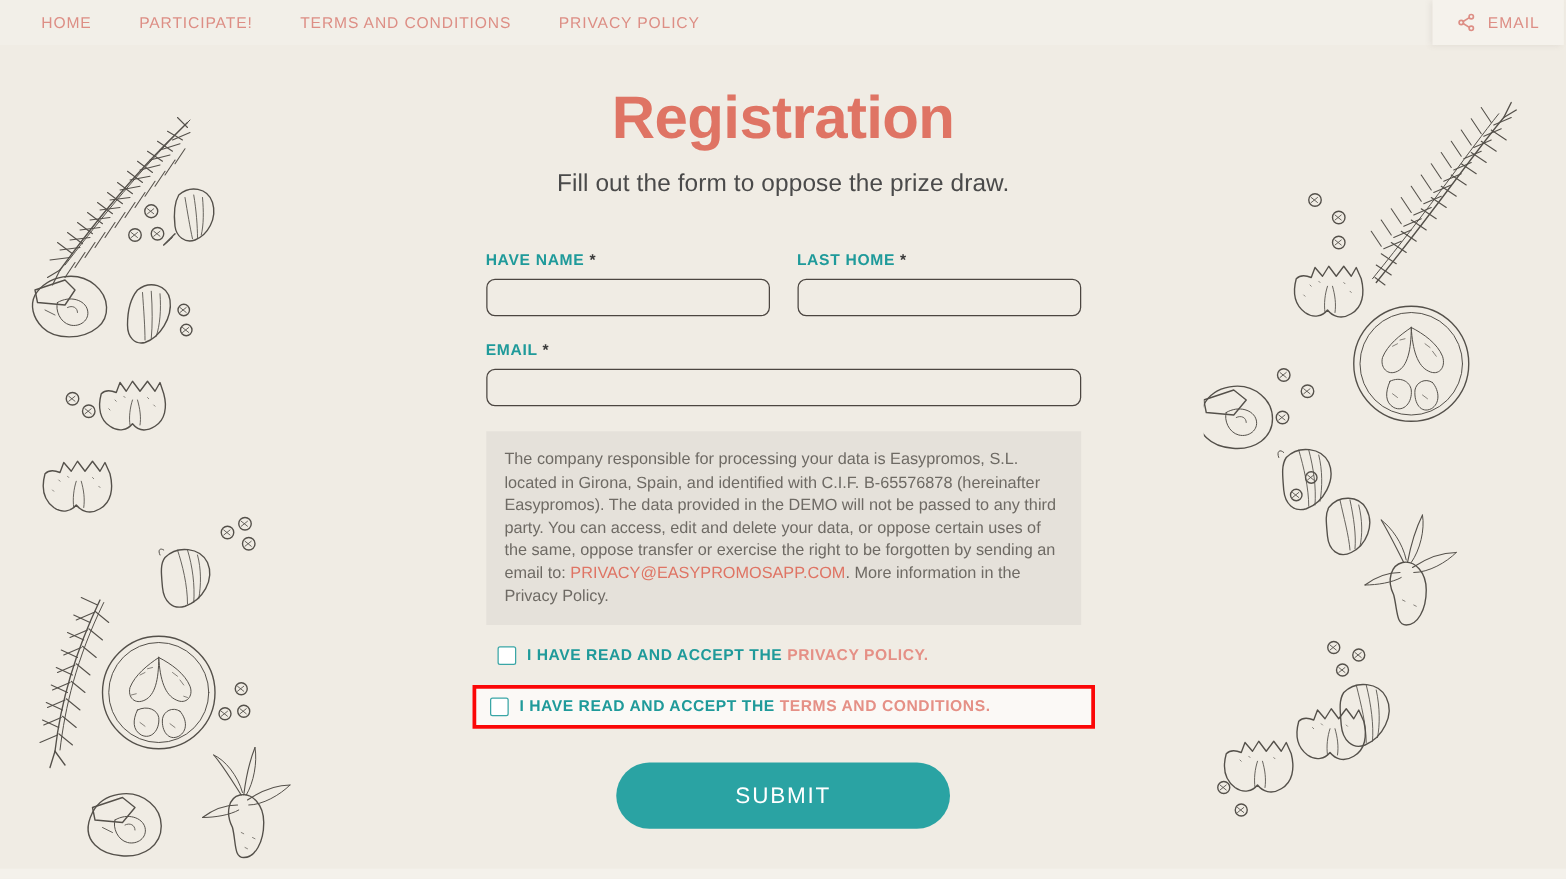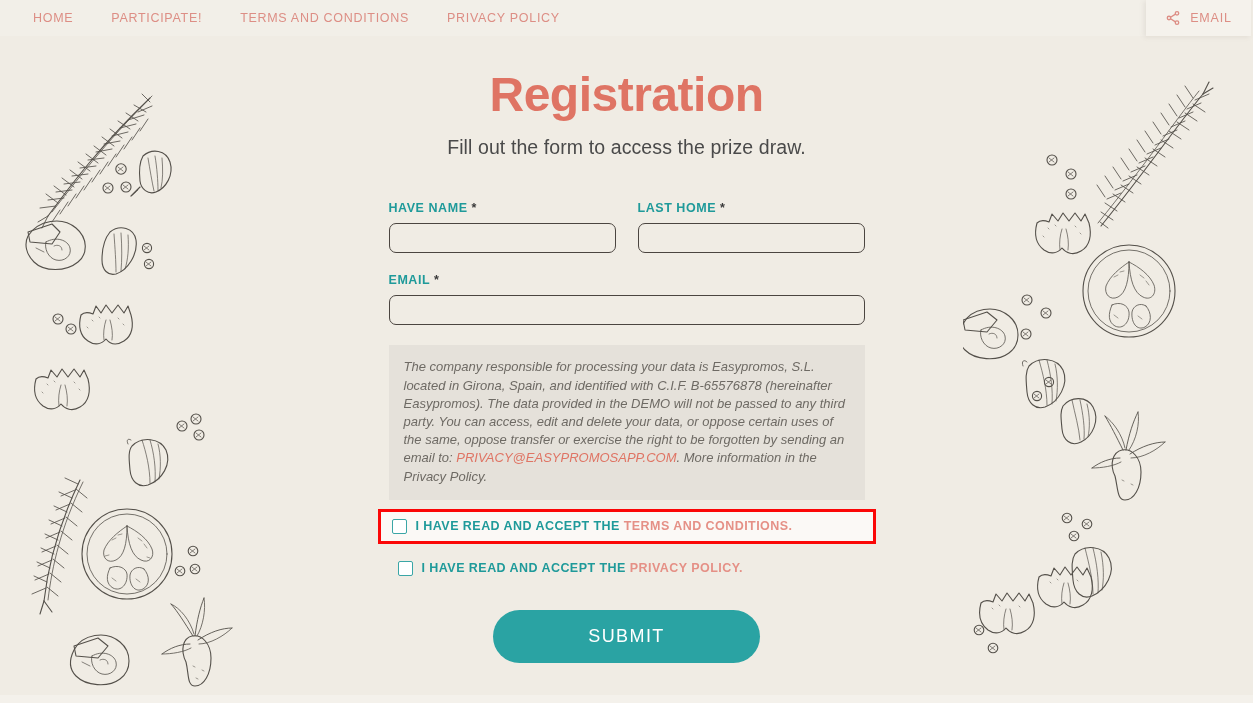--- a/index.html
+++ b/index.html
@@ -126,21 +126,20 @@
     font-family: "Liberation Sans", sans-serif;
     font-size: 14px;
     color: #333;
     outline: none;
   }
 
   .legal-box {
     background: #e5e1da;
     padding: 13px 15px 14px 15px;
     margin-top: 5px;
-    font-style: italic;
   }
   .legal-text {
     margin: 0;
     font-size: 13px;
     line-height: 18.2px;
     color: #6e6a64;
   }
   .legal-link {
     color: #df7464;
     text-decoration: none;
@@ -668,21 +667,21 @@
         <path d="M13 592 L18 596 M18 592 L13 596" stroke-width="0.7"></path>
       <circle cx="30" cy="612" r="4.8"></circle>
         <path d="M27 610 L32 614 M32 610 L27 614" stroke-width="0.7"></path>
     </g>
   </svg>
 </div>
 
 <div class="main">
 
   <h1 class="page-title">Registration</h1>
-  <p class="page-subtitle">Fill out the form to access the prize draw.</p>
+  <p class="page-subtitle">Fill out the form to oppose the prize draw.</p>
 
   <form class="form">
 
     <div class="field-row">
       <div class="field">
         <label class="field-label">
           <span>HAVE NAME</span>
           <span class="req">*</span>
         </label>
         <input class="text-input" type="text" placeholder="" style="">
@@ -702,30 +701,30 @@
         <span>EMAIL</span>
         <span class="req">*</span>
       </label>
       <input class="text-input" type="email" placeholder="" style="">
     </div>
 
     <div class="legal-box">
       <p class="legal-text"><span>The company responsible for processing your data is Easypromos, S.L. located in Girona, Spain, and identified with C.I.F. B-65576878 (hereinafter Easypromos). The data provided in the DEMO will not be passed to any third party. You can access, edit and delete your data, or oppose certain uses of the same, oppose transfer or exercise the right to be forgotten by sending an email to: </span><a class="legal-link" href="#">PRIVACY@EASYPROMOSAPP.COM</a><span>. More information in the Privacy Policy.</span></p>
     </div>
 
+    <div class="consent-row">
+      <span class="checkbox"></span>
+      <span class="consent-text"><span>I HAVE READ AND ACCEPT THE </span><a class="doc-link" href="#">PRIVACY POLICY</a><span class="period">.</span></span>
+    </div>
+
     <div class="consent-row highlighted">
       <span class="checkbox"></span>
       <span class="consent-text"><span>I HAVE READ AND ACCEPT THE </span><a class="doc-link" href="#">TERMS AND CONDITIONS</a><span class="period">.</span></span>
     </div>
 
-    <div class="consent-row">
-      <span class="checkbox"></span>
-      <span class="consent-text"><span>I HAVE READ AND ACCEPT THE </span><a class="doc-link" href="#">PRIVACY POLICY</a><span class="period">.</span></span>
-    </div>
-
     <div class="submit-wrap">
       <button class="submit-btn" type="submit">SUBMIT</button>
     </div>
 
   </form>
 </div>
 
 <div class="footer-strip"></div>
 
 </body></html>

